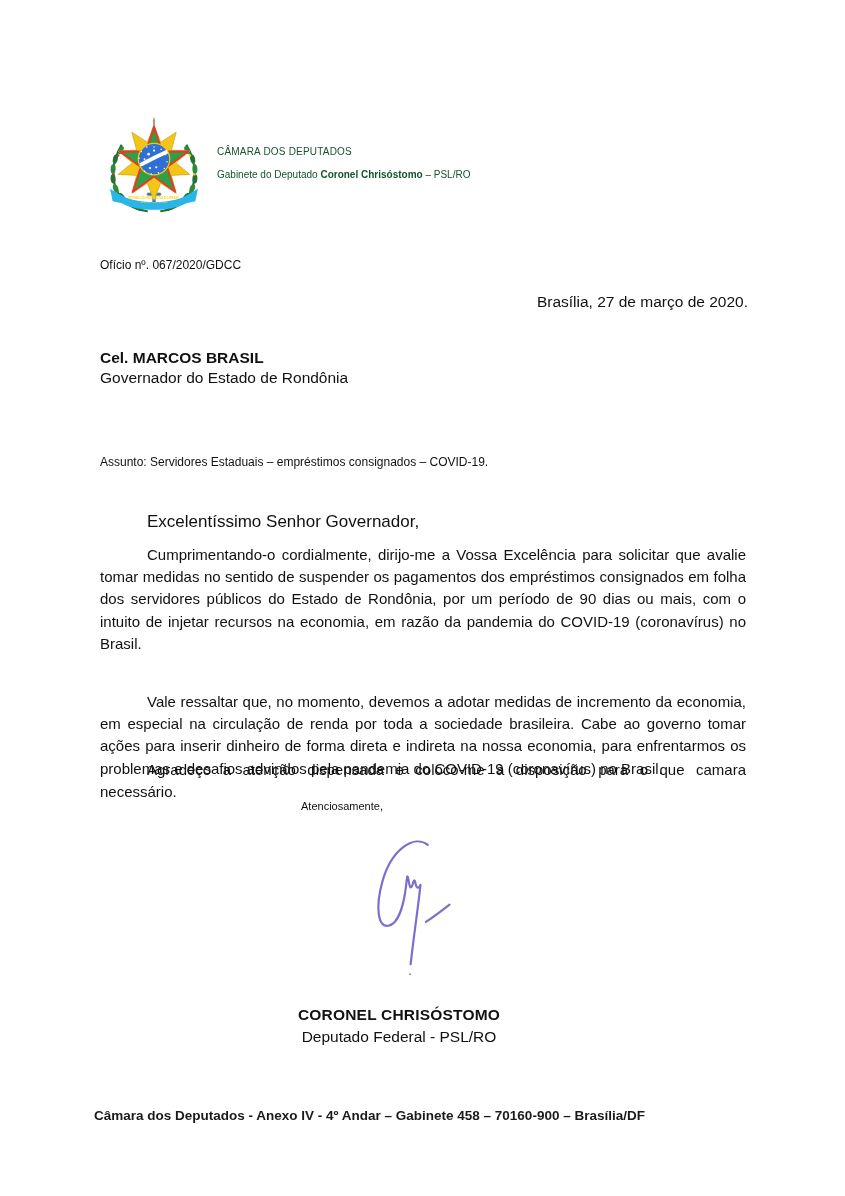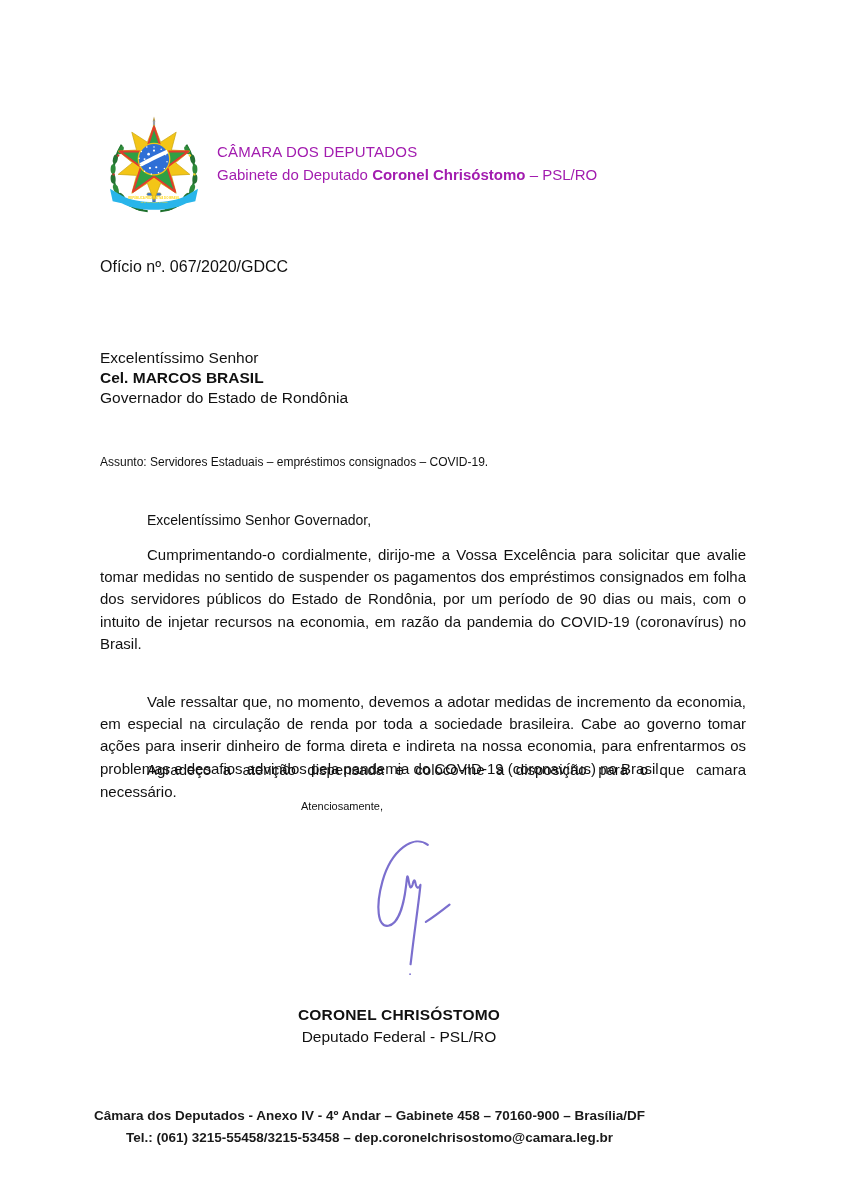--- a/index.html
+++ b/index.html
@@ -3,37 +3,37 @@
 <meta charset="utf-8">
 <style>
   * { margin:0; padding:0; box-sizing:border-box; }
   html,body { background:#ffffff; }
   body { font-family:"Liberation Sans","DejaVu Sans",sans-serif; color:#111; }
   .sheet { position:relative; width:845px; height:1196px; background:#fff; overflow:hidden; }
   .abs { position:absolute; }
 
   
   .emblem { left:100px; top:116px; }
-  .header-text { left:217px; top:140px; font-size:15px; line-height:23px; color:#a21caf; }
+  .header-text { left:217px; top:140px; font-size:10px; line-height:23px; color:#14532d; }
   .org-name { letter-spacing:0.2px; }
   .office-holder { font-weight:bold; }
 
   
-  .oficio { left:100px; top:258px; font-size:16px; }
+  .oficio { left:100px; top:258px; font-size:12px; }
   .dateline { left:100px; top:293px; width:648px; text-align:right; font-size:15.5px; }
 
   
   .recipient { left:100px; top:348px; font-size:15.5px; line-height:20px; }
   .recipient .bold { font-weight:bold; }
 
   
   .subject { left:100px; top:455px; font-size:12px; }
 
   
-  .salutation { left:147px; top:512px; font-size:14px; }
+  .salutation { left:147px; top:512px; font-size:17px; }
   .para { left:100px; width:646px; font-size:15px; line-height:22.2px; text-align:justify; text-indent:47px; }
   .p1 { top:544px; }
   .p2 { top:651px;margin-top:40px; }
   .p3 { top:759px; }
   .closing { left:301px; top:800px; font-size:11px; }
 
   
   .signature-wrap { left:366px; top:836px; }
   .signatory { left:100px; top:1004px; width:598px; text-align:center; font-size:15.5px; line-height:21.5px; }
   .signatory .name { font-weight:bold; letter-spacing:0.2px; }
@@ -125,23 +125,23 @@
     </svg>
   </div>
 
   <div class="abs header-text">
     <div class="org-name">CÂMARA DOS DEPUTADOS</div>
     <div><span>Gabinete do Deputado </span><span class="office-holder">Coronel Chrisóstomo</span><span> – PSL/RO</span></div>
   </div>
 
   <div class="abs oficio">Ofício nº. 067/2020/GDCC</div>
 
+  <div class="abs dateline">Brasília, 27 de março de 2020.</div>
 
   <div class="abs recipient">
-    <div>Excelentíssimo Senhor</div>
     <div class="bold">Cel. MARCOS BRASIL</div>
     <div>Governador do Estado de Rondônia</div>
   </div>
 
   <div class="abs subject">Assunto: Servidores Estaduais – empréstimos consignados – COVID-19.</div>
 
   <div class="abs salutation">Excelentíssimo Senhor Governador,</div>
   <p class="abs para p1">Cumprimentando-o cordialmente, dirijo-me a Vossa Excelência para solicitar que avalie tomar medidas no sentido de suspender os pagamentos dos empréstimos consignados em folha dos servidores públicos do Estado de Rondônia, por um período de 90 dias ou mais, com o intuito de injetar recursos na economia, em razão da pandemia do COVID-19 (coronavírus) no Brasil.</p>
   <p class="abs para p2">Vale ressaltar que, no momento, devemos a adotar medidas de incremento da economia, em especial na circulação de renda por toda a sociedade brasileira. Cabe ao governo tomar ações para inserir dinheiro de forma direta e indireta na nossa economia, para enfrentarmos os problemas e desafios advindos pela pandemia do COVID-19 (coronavírus) no Brasil.</p>
   <p class="abs para p3">Agradeço a atenção dispensada e coloco-me à disposição para o que camara necessário.</p>
@@ -157,16 +157,15 @@
     </svg>
   </div>
 
   <div class="abs signatory">
     <div class="name">CORONEL CHRISÓSTOMO</div>
     <div class="role">Deputado Federal - PSL/RO</div>
   </div>
 
   <div class="abs footer">
     <div>Câmara dos Deputados - Anexo IV - 4º Andar – Gabinete 458 – 70160-900 – Brasília/DF</div>
-    <div>Tel.: (061) 3215-55458/3215-53458 – dep.coronelchrisostomo@camara.leg.br</div>
   </div>
 
 </div>
 
 </body></html>

